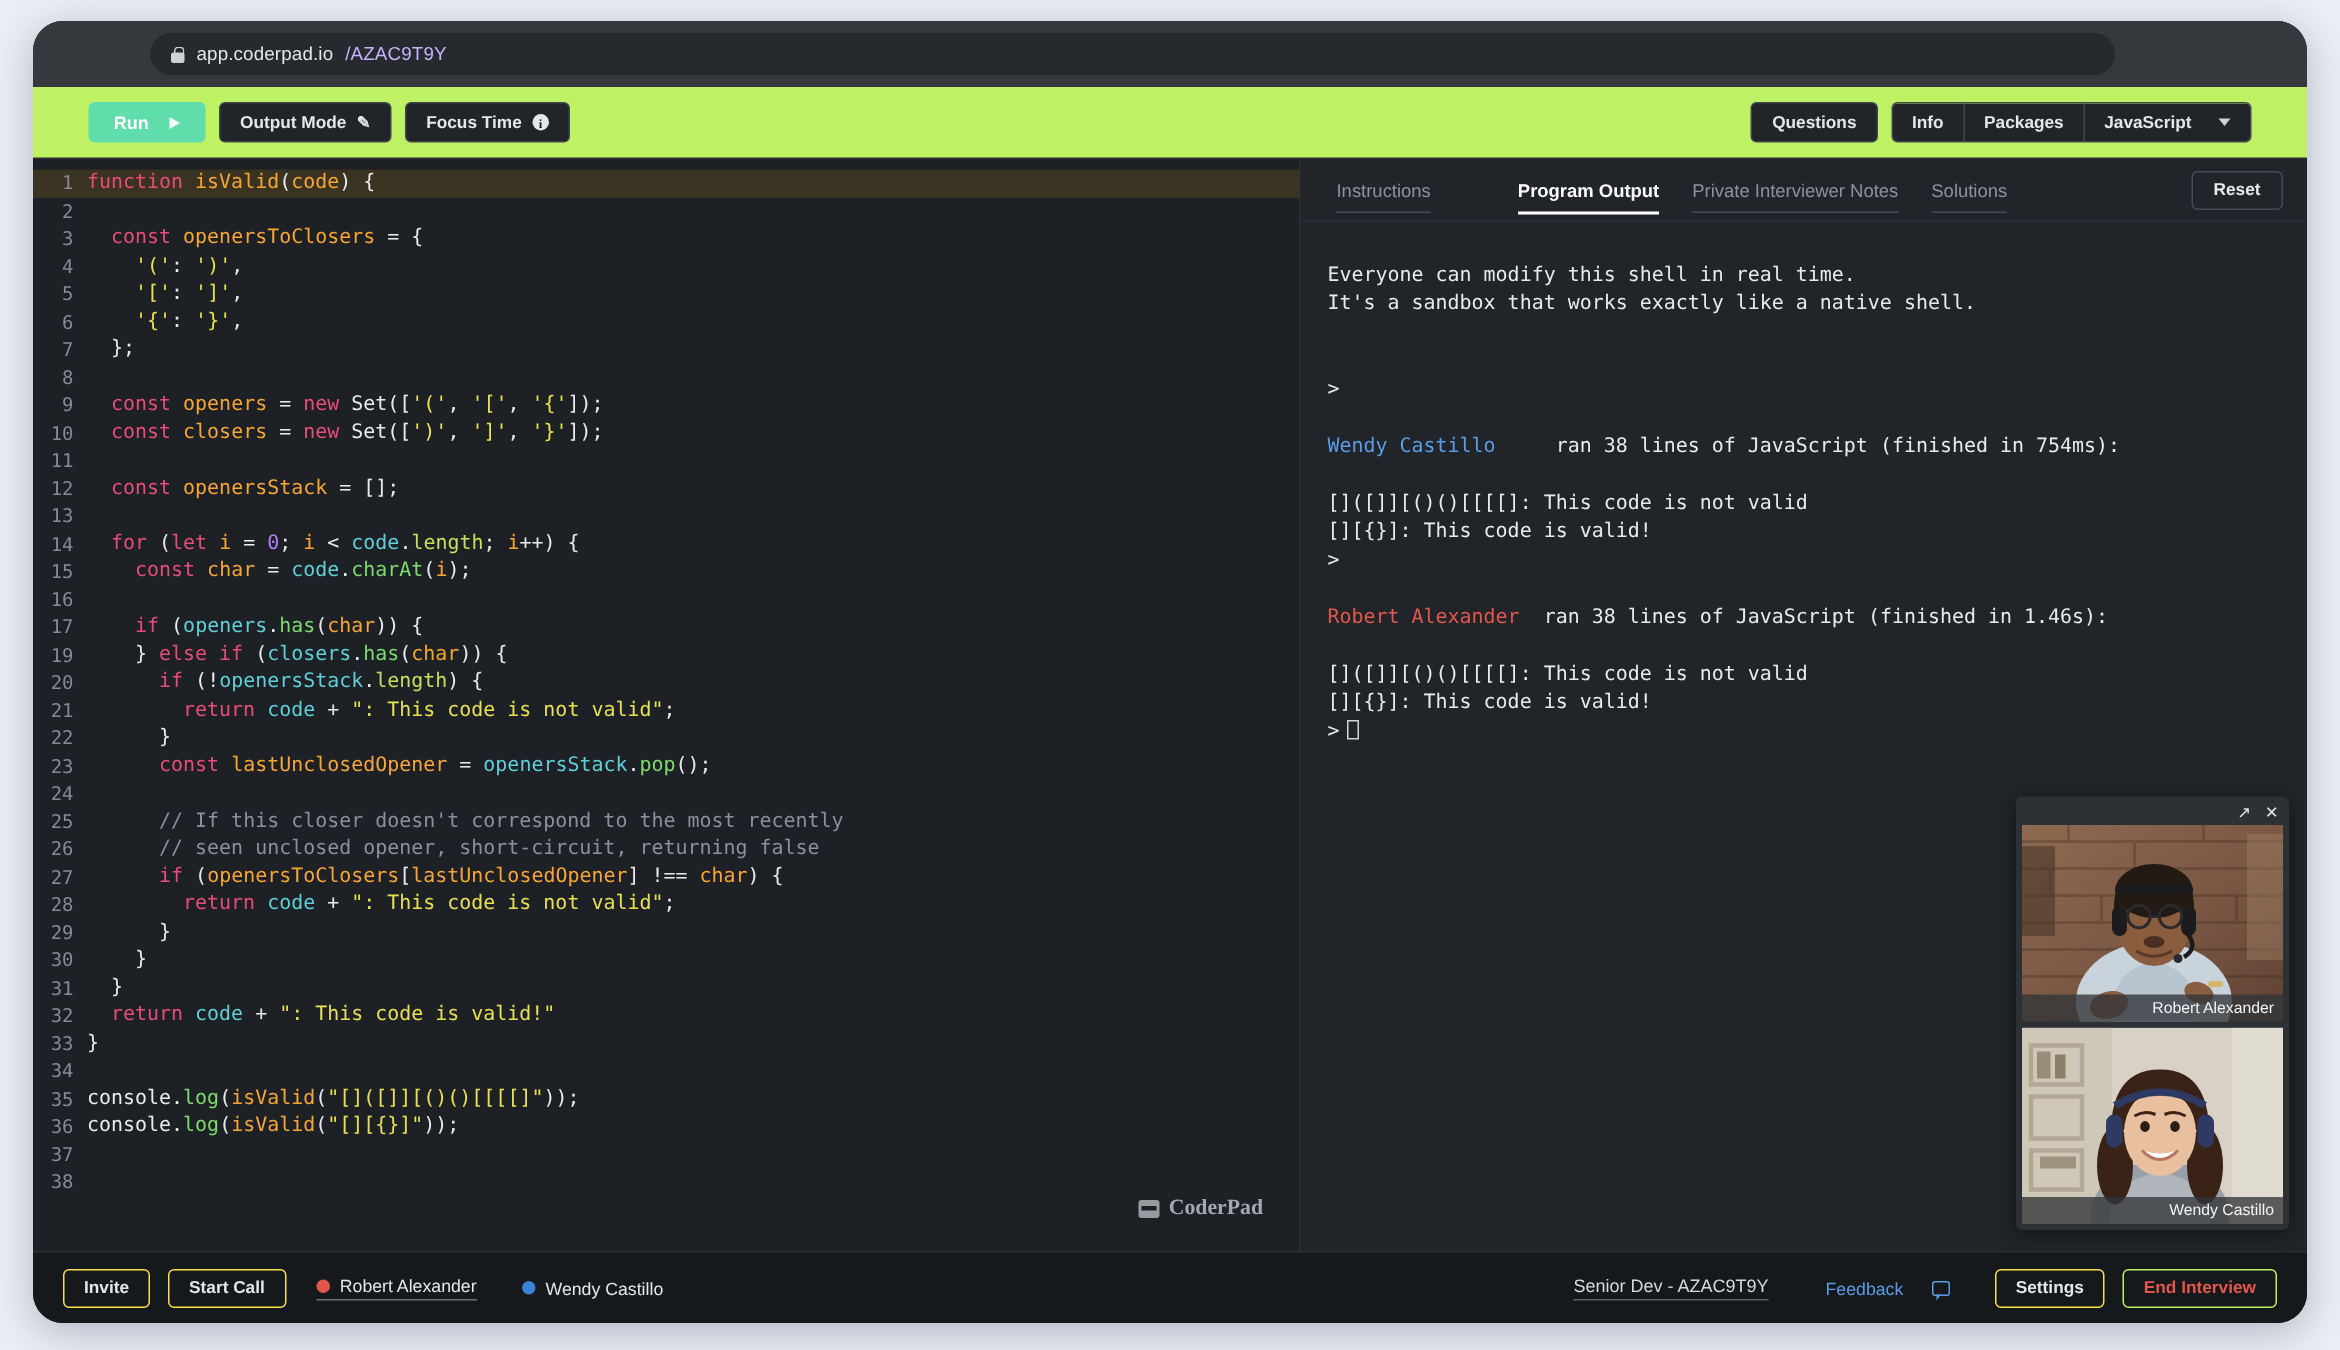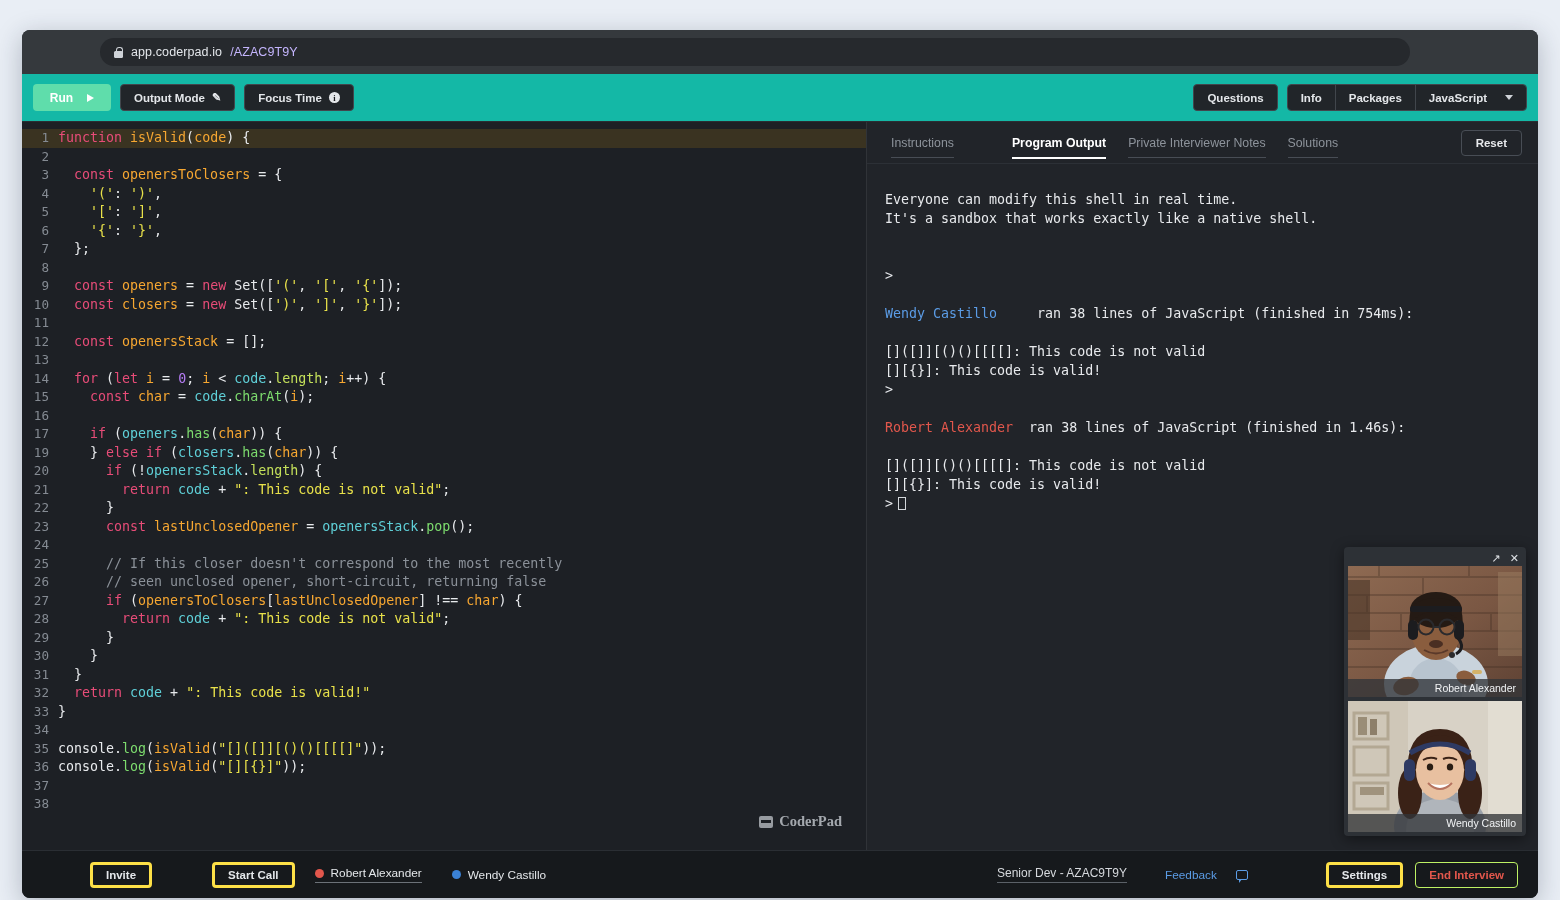--- a/index.html
+++ b/index.html
@@ -12,24 +12,24 @@
   }
   .page {
     position: relative;
     width: 1560px; height: 900px;
     background: #e9eef5;
   }
 
   
   .window {
     position: absolute;
-    left: 22px; top: 30px;
+    left: 22px; top: 14px;
     width: 1516px; height: 868px;
     background: #1e2125;
-    border-radius: 8px;
+    border-radius: 20px;
     overflow: hidden;
     box-shadow: 0 6px 26px rgba(30,40,60,.28);
     display: flex; flex-direction: column;
   }
 
   
   .chrome {
     height: 44px;
     background: #35393d;
     position: relative;
@@ -60,23 +60,23 @@
     left: 2px; top: 0; width: 5px; height: 6px;
     border: 1.6px solid #cfd3d8; border-bottom: none;
     border-radius: 3px 3px 0 0;
   }
   .url-main { color: #e3e6ea; font-size: 12.5px; letter-spacing: .1px; }
   .url-path { color: #c4b5fd; font-size: 12.5px; letter-spacing: .1px; }
 
   
   .toolbar {
     height: 48px; flex: 0 0 48px;
-    background: #14b8a6;
+    background: #bef264;
     display: flex; align-items: center;
-    padding: 0 11px;
+    padding: 0 37px;
     border-bottom: 1px solid #2a2e33;
   }
   .btn {
     height: 27px;
     border: 1px solid #41464c;
     border-radius: 4px;
     background: #212529;
     color: #e4e7ea;
     font-size: 11.5px;
     font-weight: bold;
@@ -247,26 +247,25 @@
   
   .status {
     height: 48px; flex: 0 0 48px;
     background: #16191c;
     display: flex; align-items: center;
     padding: 0 20px; gap: 12px;
     border-top: 1px solid #2a2e33;
   }
   .sbtn {
     height: 26px; padding: 0 13px;
-    border: 3px solid #fde047; border-radius: 4px;
+    border: 1px solid #fde047; border-radius: 4px;
     background: transparent; color: #e4e7ea;
     font-size: 11.5px; font-weight: bold;
     display: flex; align-items: center; cursor: pointer;
     white-space: nowrap;
-    margin-left: 48px;
   }
   .presence { display: flex; align-items: center; gap: 7px; margin-left: 8px;
               font-size: 11.8px; color: #e4e7ea; white-space: nowrap; }
   .presence.me { border-bottom: 1px solid #6b7178; padding-bottom: 2px; }
   .dot { width: 9px; height: 9px; border-radius: 50%; flex: 0 0 9px; }
   .room {
     color: #d6d9dd; font-size: 12px;
     border-bottom: 1px solid #5b6168; padding-bottom: 2px;
     white-space: nowrap;
   }

